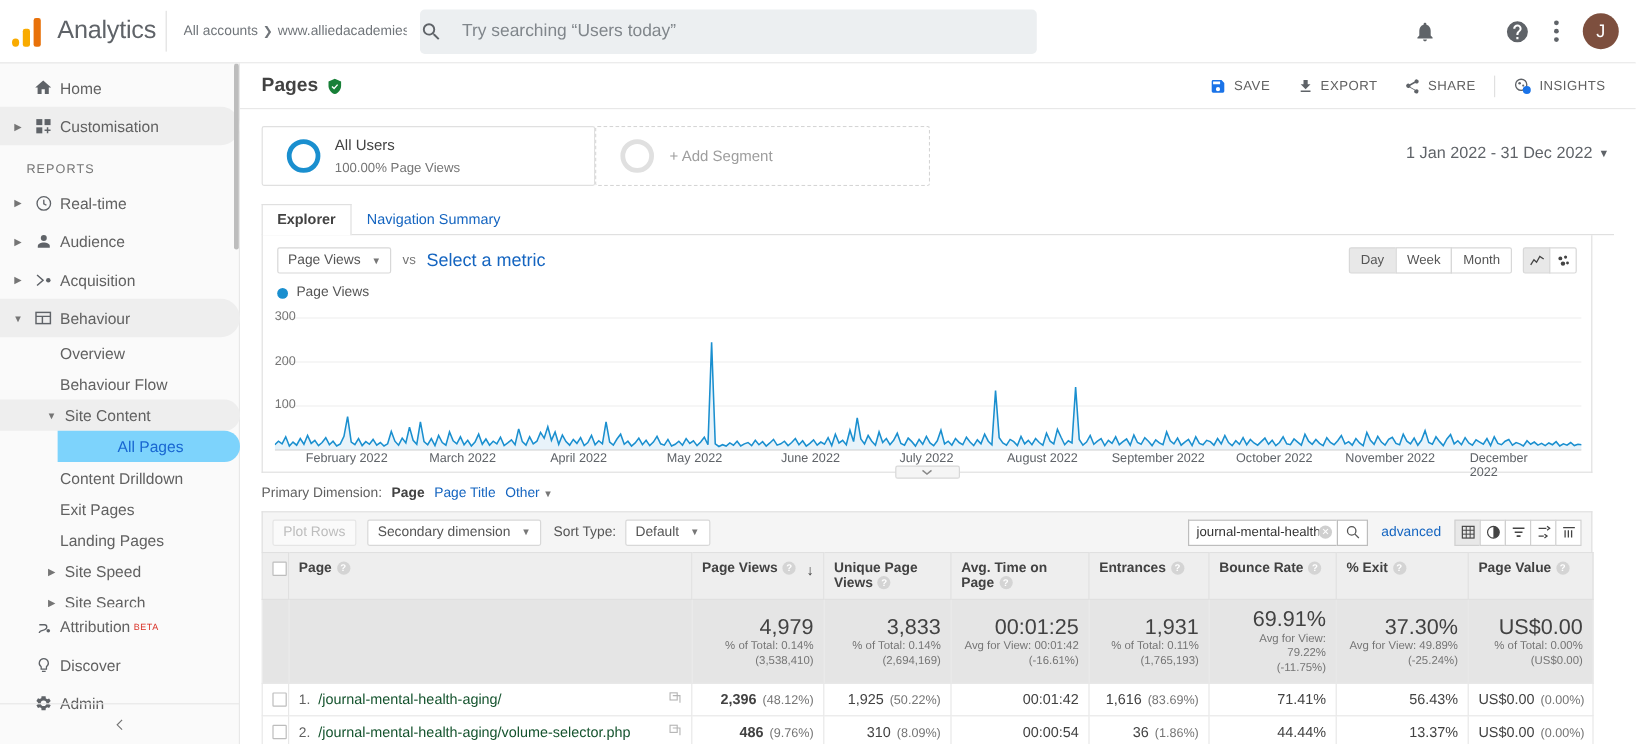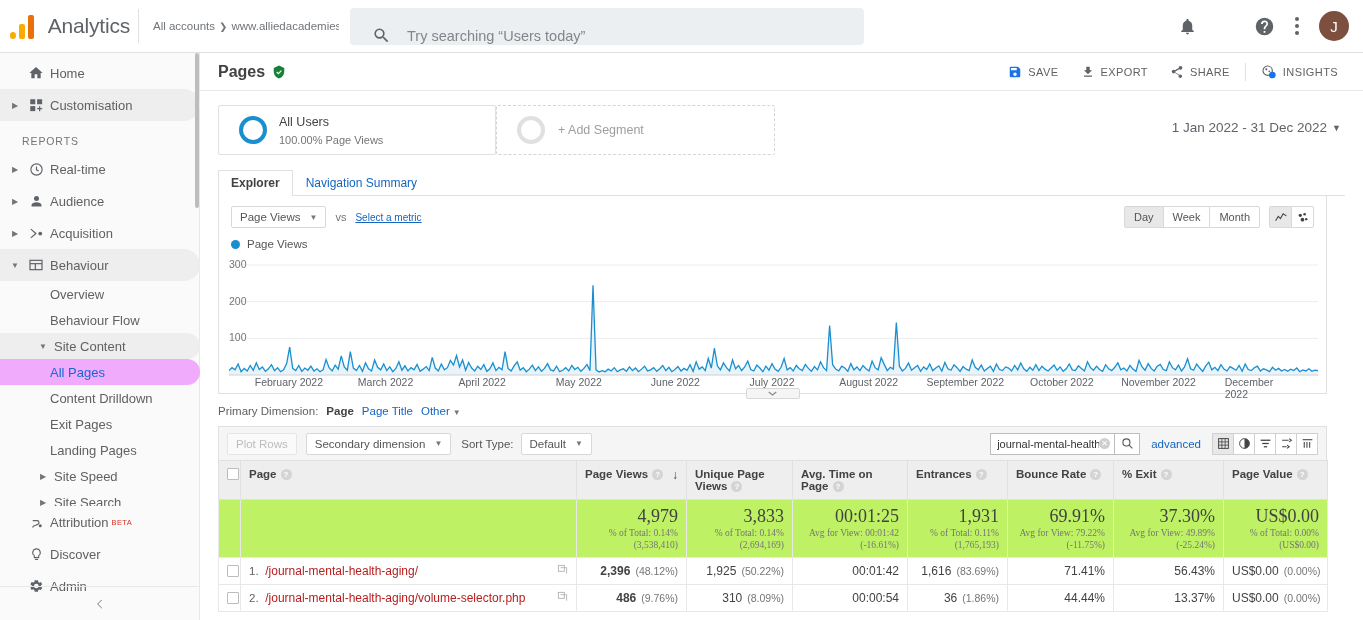--- a/index.html
+++ b/index.html
@@ -27,21 +27,21 @@
   .bar3 { left: 18px; width: 6px; height: 24px; background: #E8710A; }
   #logo-text { font-size: 21px; color: #5f6368; letter-spacing: -0.2px; }
   #acct-divider { width: 1px; height: 34px; background: #e0e0e0; margin: 0 14px 0 8px; }
   #acct-block { width: 186px; }
   #breadcrumb { font-size: 11.5px; color: #70757a; white-space: nowrap; overflow: hidden; }
   #breadcrumb .sep { margin: 0 4px; font-size: 10px; }
   #view-name { font-size: 19px; color: #3c4043; margin-top: 1px; white-space: nowrap; }
   #view-name .caret { font-size: 10px; vertical-align: middle; margin-left: 3px; color: #5f6368; }
   #search-wrap {
     margin-left: 11px; width: 514px; height: 37px; background: #eceff1;
-    border-radius: 4px; display: flex; align-items: flex-end; padding: 0 22px;
+    border-radius: 4px; display: flex; align-items: center; padding: 0 0;
   }
   #search-wrap svg { flex: 0 0 auto; }
   #search-input {
     border: none; background: transparent; outline: none; margin-left: 14px;
     font-size: 14.5px; color: #3c4043; width: 100%;
     font-family: "Liberation Sans", sans-serif;
   }
   #search-input::placeholder { color: #80868b; }
   #top-icons { margin-left: auto; display: flex; align-items: center; padding-right: 14px; gap: 20px; }
   .topicon { cursor: pointer; display: flex; align-items: center; justify-content: center; }
@@ -64,21 +64,21 @@
     display: flex; align-items: center; height: 32px; font-size: 13px; color: #616161;
     cursor: pointer; padding-left: 8px; position: relative;
   }
   .nav-item .arrow {
     width: 14px; font-size: 8px; color: #757575; flex: 0 0 14px; text-align: center;
   }
   .nav-item .ico { width: 28px; flex: 0 0 28px; display: flex; align-items: center; justify-content: center; }
   .nav-item .lbl { white-space: nowrap; }
   .nav-item.rounded { border-radius: 0 16px 16px 0; }
   .nav-item.highlight { background: #eeeeee; }
-  .nav-item.selected { background: #f0abfc; color: #1a73e8; }
+  .nav-item.selected { background: #7dd3fc; color: #1a73e8; margin-left: 48px; }
   .nav-item.selected .lbl { color: #1967d2; }
   .nav-section { font-size: 10.5px; color: #757575; letter-spacing: .9px; padding: 14px 0 6px 22px; }
   .nav-sub { padding-left: 50px; height: 26px; font-size: 13px; }
   .nav-sub.group { padding-left: 36px; }
   .nav-sub.group .arrow { margin-right: 4px; }
   .beta-tag { font-size: 7.5px; color: #d93025; vertical-align: super; margin-left: 3px; letter-spacing: .4px; }
   #nav-bottom { position: absolute; top: 453px; left: 0; width: 200px; }
   #nav-bottom .nav-item { height: 32px; }
   #collapse-row {
     position: absolute; bottom: 0; left: 0; width: 200px; height: 34px;
@@ -131,21 +131,21 @@
 
   
   #chart-panel { margin: 0 18px; border: 1px solid #e0e0e0; border-top: none; width: 1109px; position: relative; }
   #metric-row { display: flex; align-items: center; padding: 10px 12px 4px 12px; }
   .mini-select {
     border: 1px solid #d8d8d8; border-radius: 2px; background: #fff; font-size: 11.5px;
     color: #555; padding: 4px 8px; display: flex; align-items: center; gap: 9px; cursor: pointer;
   }
   .mini-select .caret { font-size: 8px; color: #777; }
   #vs-label { font-size: 11px; color: #757575; margin: 0 9px; }
-  #select-metric { font-size: 10px; color: #1565c0; cursor: pointer; text-decoration: underline; }
+  #select-metric { font-size: 15px; color: #1565c0; cursor: pointer; }
   #gran-group { margin-left: auto; display: flex; }
   .gran-btn {
     font-size: 11px; color: #555; border: 1px solid #d8d8d8; padding: 4px 9px; cursor: pointer;
     background: #fff; margin-left: -1px;
   }
   .gran-btn:first-child { border-radius: 2px 0 0 2px; margin-left: 1px; text-align: right; }
   .gran-btn:last-child { border-radius: 0 2px 2px 0; }
   .gran-btn.active { background: #e8e8e8; }
   #chart-type-group { display: flex; margin-left: 9px; }
   .ctbtn {
@@ -215,25 +215,25 @@
     padding: 7px 8px; vertical-align: top; height: 34px;
   }
   #data-table th.num { text-align: left; }
   .qmark {
     display: inline-flex; width: 11px; height: 11px; border-radius: 50%; background: #d4d4d4;
     color: #fff; font-size: 8px; align-items: center; justify-content: center; margin-left: 4px;
     vertical-align: middle;
   }
   .sort-arrow { float: right; font-size: 12px; color: #424242; }
   #data-table td { border: 1px solid #e8e8e8; padding: 6px 8px; font-size: 12px; vertical-align: middle; }
-  .summary-row td { background: #bef264; height: 56px; padding-top: 5px; font-family: Liberation Serif, serif; }
+  .summary-row td { background: #e5e5e5; height: 56px; padding-top: 5px; }
   .sum-big { font-size: 18px; color: #424242; text-align: right; line-height: 21px; font-weight: normal; }
   .sum-sub { font-size: 9.5px; color: #757575; text-align: right; line-height: 12px; }
   .row-num { color: #616161; font-size: 11.5px; }
-  .page-link { color: #b91c1c; font-size: 12px; cursor: pointer; }
+  .page-link { color: #14532d; font-size: 12px; cursor: pointer; }
   .cell-main { font-size: 12px; color: #424242; font-weight: bold; text-align: right; display: inline; }
   .cell-pct { font-size: 10.5px; color: #757575; margin-left: 5px; }
   .cell-plain { font-size: 12px; color: #424242; text-align: right; }
   td.right { text-align: right; }
   .chk {
     width: 12px; height: 12px; border: 1px solid #bdbdbd; border-radius: 1px; background: #fff;
     display: block; cursor: pointer;
   }
   .ext-icon { float: right; opacity: .55; cursor: pointer; }
 </style>

